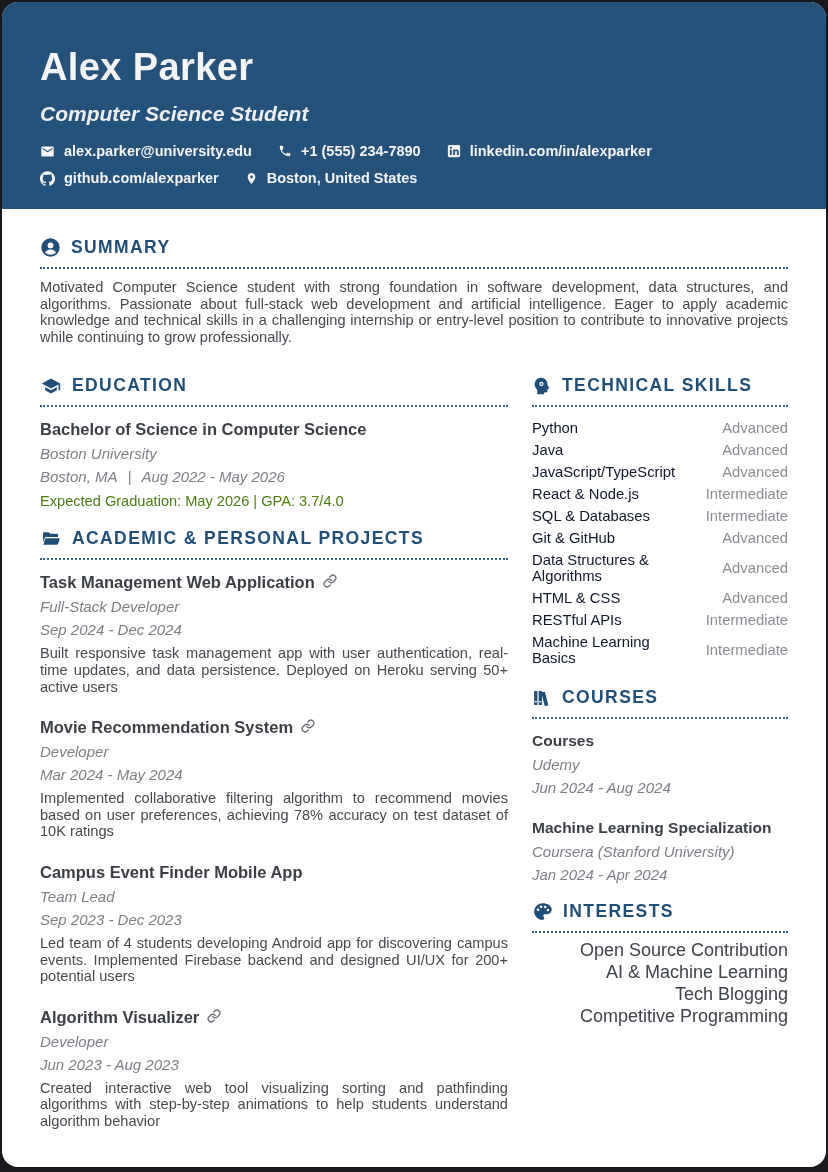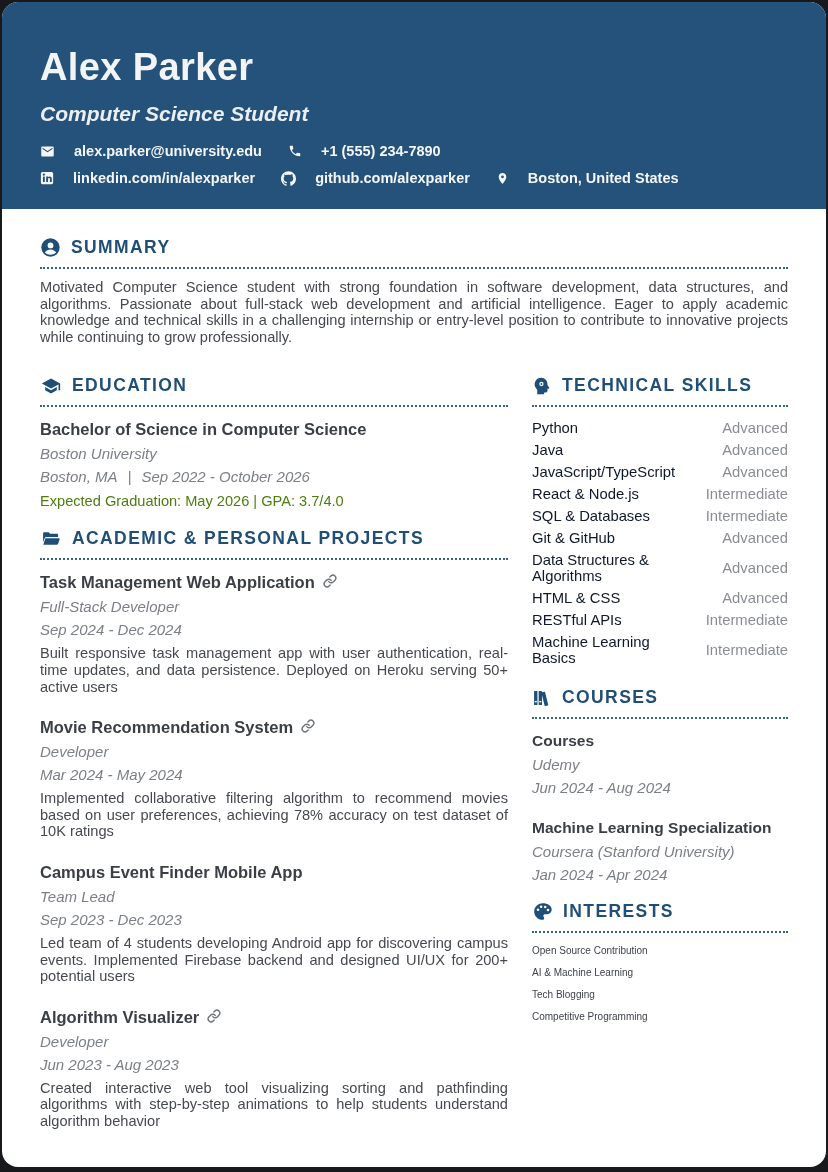--- a/index.html
+++ b/index.html
@@ -21,21 +21,21 @@
   .hdr-name{
     margin:0;font-size:38px;font-weight:800;letter-spacing:.4px;color:#f2f4f6;
   }
   .hdr-title{
     margin-top:13px;font-size:21px;font-style:italic;font-weight:700;color:#eceff2;
   }
   .contacts{
     margin-top:17px;display:flex;flex-wrap:wrap;column-gap:26px;row-gap:11px;
     font-size:14.5px;font-weight:600;max-width:640px;
   }
-  .contact-item{display:inline-flex;align-items:center;gap:19px;color:#f4f6f8;}
+  .contact-item{display:inline-flex;align-items:center;gap:9px;color:#f4f6f8;}
   .contact-item svg{display:block;}
   
   .main{padding:28px 38px 0 38px;color:#45494f;}
   .sec-head{
     display:flex;align-items:center;gap:10px;
     padding-bottom:9px;border-bottom:2px dotted #34608c;
   }
   .sec-title{
     font-size:17.5px;font-weight:800;letter-spacing:1.4px;color:#1f4e77;
   }
@@ -63,21 +63,21 @@
   .entry + .entry{margin-top:22px;}
   
   .skills-list{margin-top:10px;}
   .skill-row{
     display:grid;grid-template-columns:1fr auto;align-items:center;
     column-gap:10px;padding:3px 0;
   }
   .skill-name{font-size:14.8px;color:#0f172a;line-height:16px;}
   .skill-level{font-size:14.8px;color:#898d93;text-align:right;line-height:16px;}
   
-  .interest{font-size:10px;color:#3e424a;line-height:17px;margin-top:5px;}
+  .interest{font-size:18px;color:#3e424a;line-height:17px;margin-top:5px;text-align:right;}
   .interests-list{margin-top:9px;}
   .crs-name{font-size:15.5px;font-weight:700;color:#3a3e45;line-height:19px;}
 </style>
 </head>
 <body>
 
 <div class="page">
 
   <header class="hdr">
     <h1 class="hdr-name">Alex Parker</h1>
@@ -163,21 +163,21 @@
               <svg width="22" height="20" viewBox="0 0 24 24" fill="#1f4e77">
                   <path d="M5 13.18v4L12 21l7-3.82v-4L12 17l-7-3.82zM12 3 1 9l11 6 9-4.91V17h2V9L12 3z"></path>
                 </svg>
             </span>
             <span class="sec-title">EDUCATION</span>
           </div>
           <div class="entry">
             <div class="item-name">Bachelor of Science in Computer Science</div>
             <div class="item-sub">Boston University</div>
             <div class="item-sub">
-              <span>Boston, MA</span><span class="pipe">|</span><span>Sep 2022 - October 2026</span>
+              <span>Boston, MA</span><span class="pipe">|</span><span>Aug 2022 - May 2026</span>
             </div>
             <div class="edu-note">Expected Graduation: May 2026 | GPA: 3.7/4.0</div>
           </div>
         </section>
 
         <section class="section">
           <div class="sec-head">
             <span class="sec-icon">
               <svg width="22" height="19" viewBox="0 0 24 24" fill="#1f4e77">
                   <path d="M2 5.6C2 4.7 2.7 4 3.6 4H9l2 2h8.4c.9 0 1.6.7 1.6 1.6V10H6.3c-1 0-1.9.6-2.2 1.5L2 16.6V5.6z"></path>

